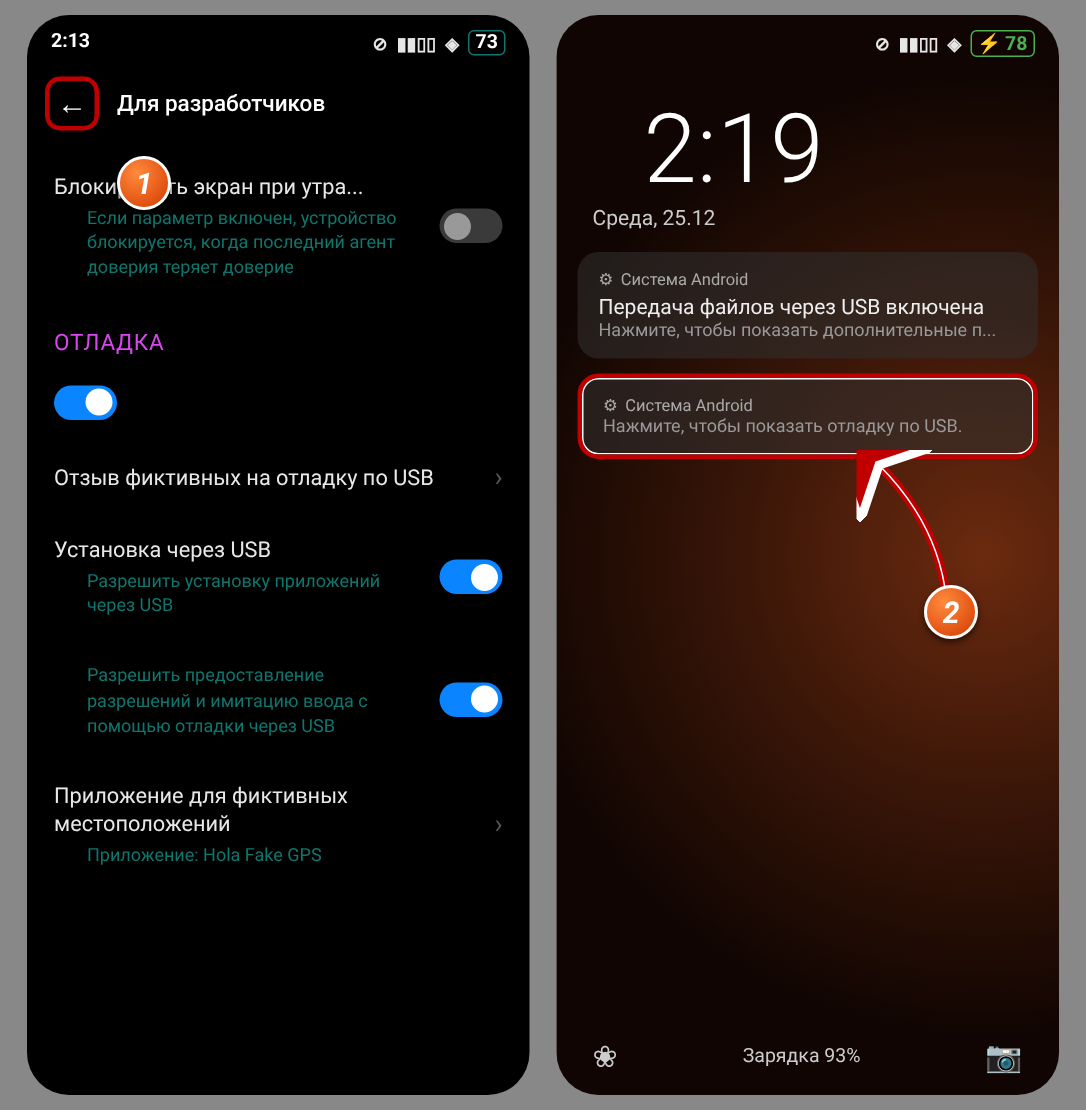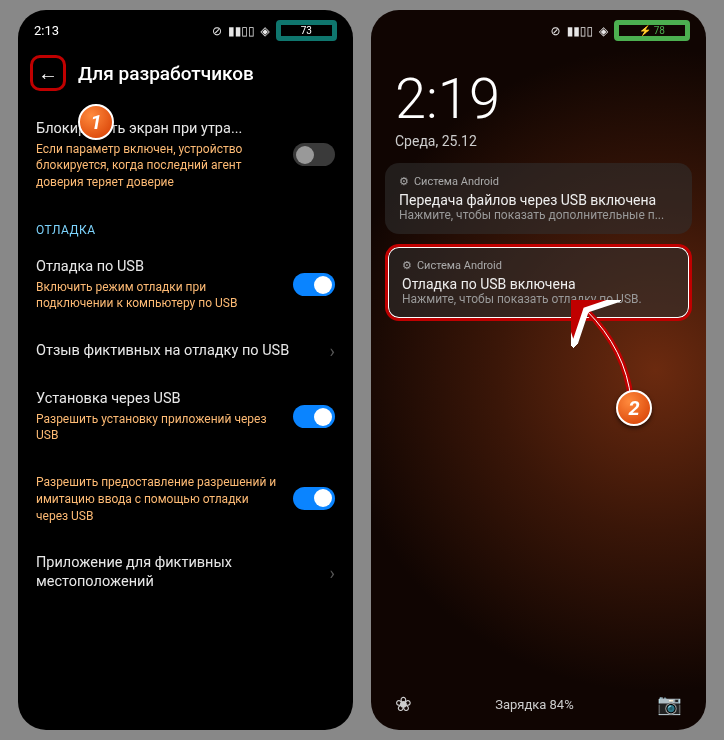--- a/index.html
+++ b/index.html
@@ -19,67 +19,67 @@
       background: #000;
       border-radius: 28px;
       overflow: hidden;
       position: relative;
       color: #fff;
     }
     
     .status-bar {
       display: flex;
       justify-content: space-between;
-      align-items: center;
+      align-items: flex-start;
       padding: 10px 16px 6px;
       font-size: 13px;
-      font-weight: 400;
+      font-weight: 700;
       gap: 48px;
     }
     .status-right { display: flex; gap: 6px; align-items: center; }
     .status-icon { font-size: 12px; opacity: 0.9; }
     .battery-badge {
-      border: 5px solid #0f766e;
+      border: 1px solid #0f766e;
       border-radius: 4px;
-      font-size: 10px;
-      padding: 0 20px;
+      font-size: 13px;
+      padding: 0 4px;
       display: inline-flex;
       align-items: center;
       gap: 2px;
     }
     .battery-badge.green { color:#4caf50; border-color:#4caf50;}
     
     .settings-header {
       display: flex;
       align-items: center;
       padding: 8px 12px 14px;
       gap: 12px;
       position: relative;
     }
     .back-btn {
       width: 36px; height: 36px;
       border: 3px solid #c00000;
       border-radius: 10px;
       display: flex; align-items: center; justify-content: center;
       font-size: 20px;
     }
-    .header-title { font-size: 19px; font-weight: 500; }
+    .header-title { font-size: 15px; font-weight: 500; }
     
     .settings-list { padding: 0 18px; }
     .setting-item {
       padding: 14px 0;
       display: flex;
       align-items: center;
       justify-content: space-between;
       gap: 12px;
     }
     .setting-texts { flex: 1; }
     .setting-title { font-size: 14.5px; color: #e8e8e8; line-height: 1.35; }
-    .setting-desc { font-size: 12px; color: #fdba74; line-height: 1.4; margin-top: 2px; }
-    .section-label { font-size: 12px; color:#7dd3fc; padding: 18px 0 6px; letter-spacing: 0.5px;}
+    .setting-desc { font-size: 12px; color: #0f766e; line-height: 1.4; margin-top: 2px; margin-left: 22px; }
+    .section-label { font-size: 15px; color:#d946ef; padding: 18px 0 6px; letter-spacing: 0.5px;}
     .toggle {
       width: 42px; height: 23px;
       border-radius: 12px;
       position: relative;
       flex-shrink: 0;
     }
     .toggle.on { background: #0a84ff; }
     .toggle.off { background: #3a3a3a; }
     .toggle::after {
       content:'';
@@ -91,21 +91,21 @@
     }
     .toggle.on::after { right:3px; }
     .toggle.off::after { left:3px; background:#999; }
     .chevron { color:#555; font-size:18px; flex-shrink:0; }
     
     .phone.lock {
       background: #1a0a05;
       background-image: radial-gradient(circle at 85% 50%, #6b2a0f 0%, #3a1608 35%, #100502 70%);
     }
     .lock-clock { padding: 24px 24px 4px; }
-    .lock-time { font-size: 56px; font-weight: 300; line-height: 1; }
+    .lock-time { font-size: 64px; font-weight: 300; line-height: 1; margin-left: 34px; }
     .lock-date { font-size: 14px; color:#ccc; margin-top:6px; }
     .notif {
       margin: 10px 14px;
       background: rgba(50,50,50,0.55);
       border-radius: 14px;
       padding: 12px 14px;
     }
     .notif.highlighted {
       border: 3px solid #c00000;
       box-shadow: 0 0 0 1px #fff inset;
@@ -172,24 +172,20 @@
       <div class="setting-texts">
         <div class="setting-title">Блокировать экран при утра...</div>
         <div class="setting-desc">Если параметр включен, устройство блокируется, когда последний агент доверия теряет доверие</div>
       </div>
       <div class="toggle off"></div>
     </div>
 
     <div class="section-label">ОТЛАДКА</div>
 
     <div class="setting-item">
-      <div class="setting-texts">
-        <div class="setting-title">Отладка по USB</div>
-        <div class="setting-desc">Включить режим отладки при подключении к компьютеру по USB</div>
-      </div>
       <div class="toggle on"></div>
     </div>
 
     <div class="setting-item">
       <div class="setting-texts">
         <div class="setting-title">Отзыв фиктивных на отладку по USB</div>
       </div>
       <span class="chevron">›</span>
     </div>
 
@@ -204,20 +200,21 @@
     <div class="setting-item">
       <div class="setting-texts">
         <div class="setting-desc">Разрешить предоставление разрешений и имитацию ввода с помощью отладки через USB</div>
       </div>
       <div class="toggle on"></div>
     </div>
 
     <div class="setting-item">
       <div class="setting-texts">
         <div class="setting-title">Приложение для фиктивных местоположений</div>
+        <div class="setting-desc">Приложение: Hola Fake GPS</div>
       </div>
       <span class="chevron">›</span>
     </div>
 
   </div>
 </div>
 
 <div class="phone lock">
   <div class="status-bar">
     <span></span>
@@ -241,36 +238,35 @@
     </div>
     <div class="notif-title">Передача файлов через USB включена</div>
     <div class="notif-body">Нажмите, чтобы показать дополнительные п...</div>
   </div>
 
   <div class="notif highlighted">
     <div class="notif-app">
       <span>⚙</span>
       <span>Система Android</span>
     </div>
-    <div class="notif-title">Отладка по USB включена</div>
     <div class="notif-body">Нажмите, чтобы показать отладку по USB.</div>
   </div>
 
   <svg class="arrow" style="left:200px; top:290px;" width="80" height="110">
     <defs>
       <marker id="ah" markerWidth="12" markerHeight="12" refX="3" refY="6" orient="auto">
         <path d="M0,0 L12,6 L0,12 L3,6 Z" fill="#c00000" stroke="#fff" stroke-width="1"></path>
       </marker>
     </defs>
     <path d="M60,100 Q55,50 15,10" stroke="#c00000" stroke-width="6" fill="none" marker-end="url(#ah)"></path>
     <path d="M60,100 Q55,50 15,10" stroke="#fff" stroke-width="1" fill="none"></path>
   </svg>
 
   <div class="marker" style="left:245px; top:380px;">
       <span>2</span>
     </div>
 
   <div class="lock-bottom">
     <span class="lock-bottom-icon">❀</span>
-    <span>Зарядка 84%</span>
+    <span>Зарядка 93%</span>
     <span class="lock-bottom-icon">📷</span>
   </div>
 </div>
 
 </body></html>

